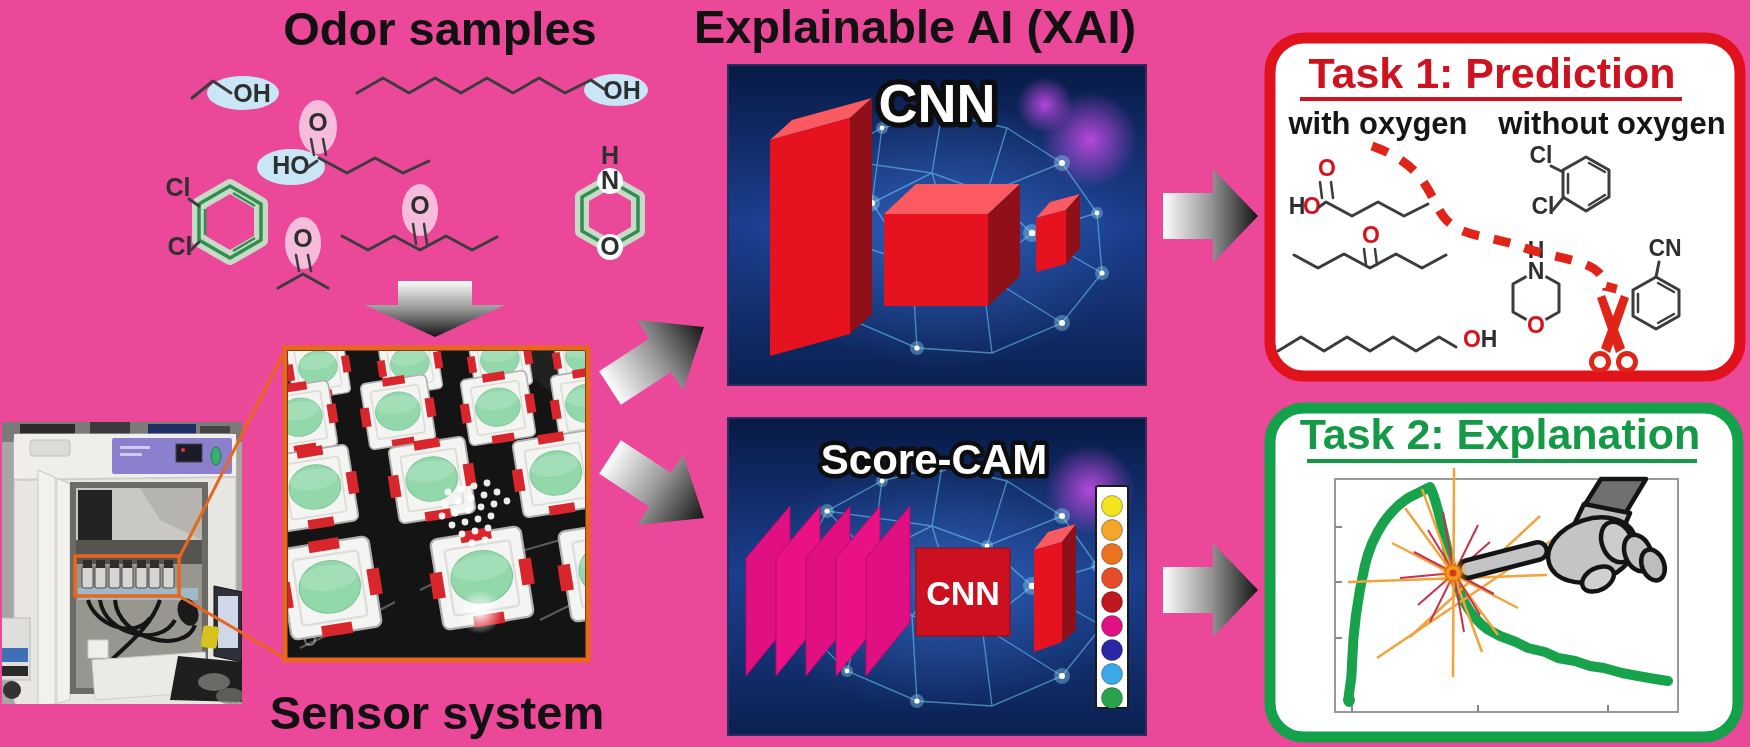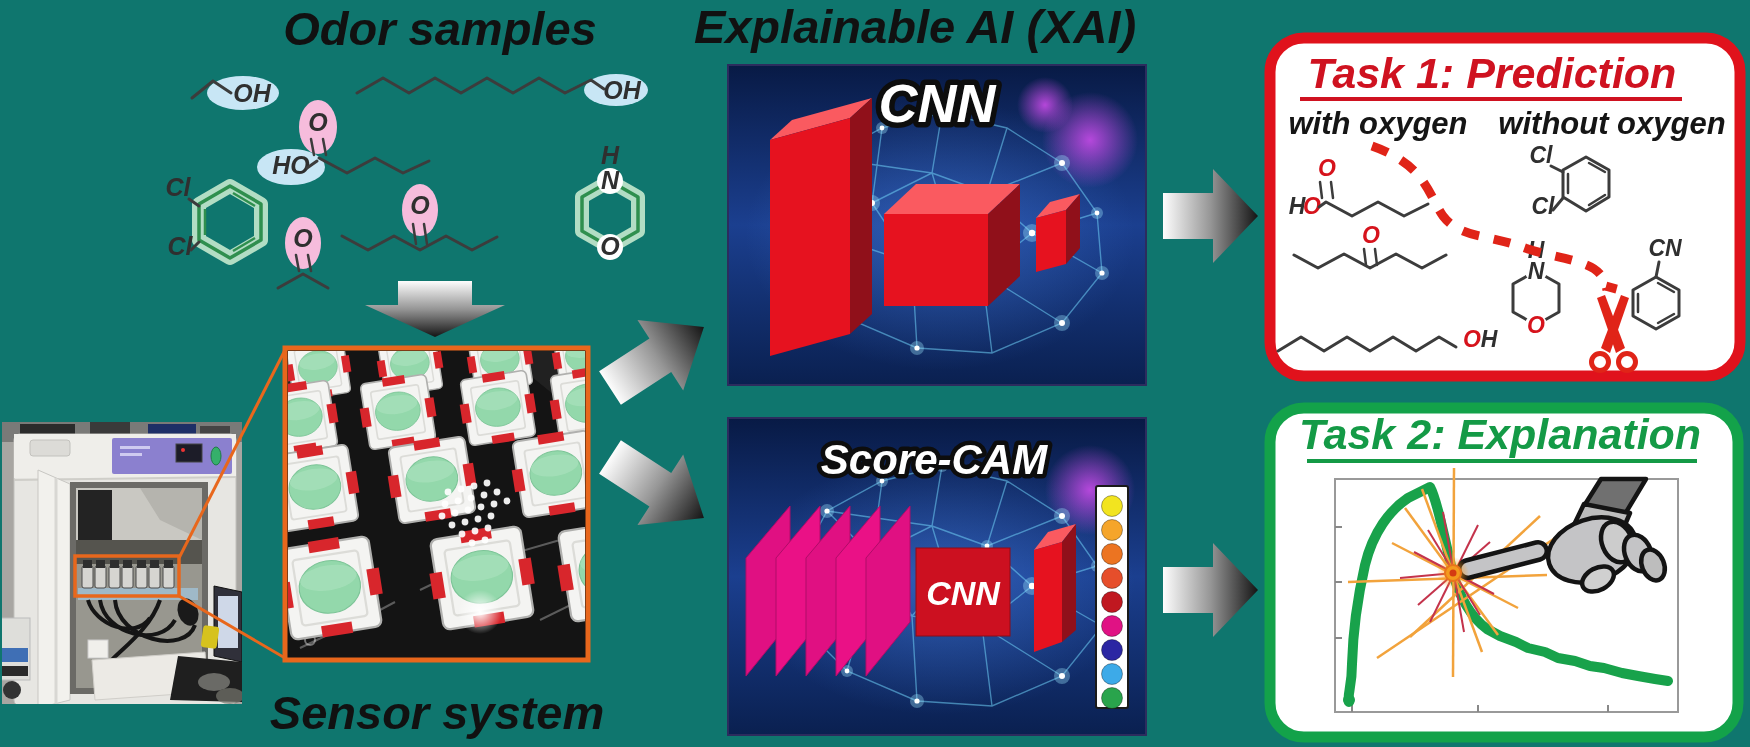--- a/index.html
+++ b/index.html
@@ -1,17 +1,17 @@
 <!DOCTYPE html>
 <html><head>
 <meta charset="utf-8">
 <style>
   html,body{margin:0;padding:0;background:#fff;}
-  .canvas{position:relative;width:1750px;height:747px;background:#0f766e;overflow:hidden;
-          font-family:"Liberation Sans",sans-serif;font-style:italic;}
+  .canvas{position:relative;width:1750px;height:747px;background:#ec4899;overflow:hidden;
+          font-family:"Liberation Sans",sans-serif;}
   svg{position:absolute;left:0;top:0;}
   svg text{font-family:"Liberation Sans",sans-serif;font-weight:700;}
   .mid{text-anchor:middle;}
   .h1{font-size:47px;fill:#111;}
   .outline-lg{font-size:54px;fill:#fff;stroke:#0d0d0d;stroke-width:11px;paint-order:stroke;stroke-linejoin:round;}
   .outline-md{font-size:42px;fill:#fff;stroke:#0d0d0d;stroke-width:9px;paint-order:stroke;stroke-linejoin:round;}
   .t1title{font-size:43px;fill:#cf1220;}
   .t2title{font-size:43px;fill:#149a46;}
   .collab{font-size:31px;fill:#151515;}
   .atom{font-size:25px;fill:#2f2f2f;text-anchor:middle;}

